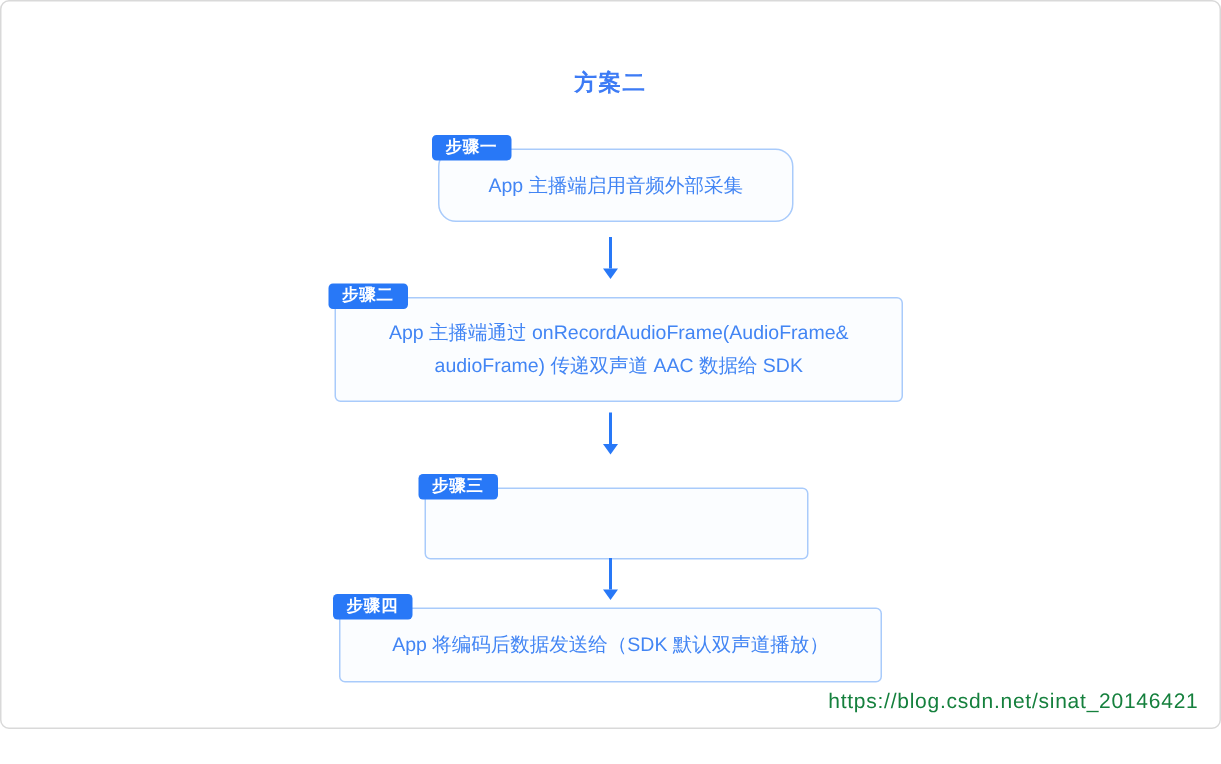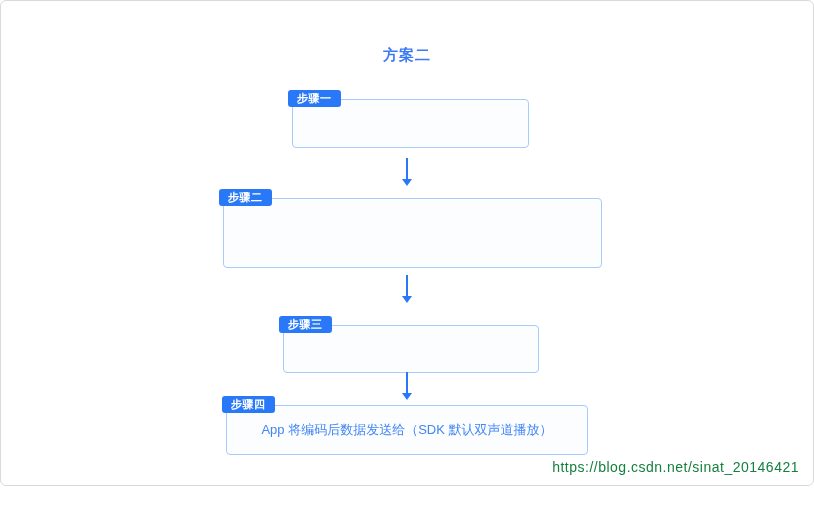--- a/index.html
+++ b/index.html
@@ -52,21 +52,21 @@
     line-height: 17px;
     padding: 0 9px;
     background: #2878f7;
     color: #ffffff;
     font-size: 11px;
     font-weight: bold;
     border-radius: 3px;
     letter-spacing: 0.5px;
     white-space: nowrap;
   }
-  .box1 { left: 291px; top: 98px;  width: 237px; height: 49px; }
+  .box1 { left: 291px; top: 98px;  width: 237px; height: 49px; border-radius: 12px; }
   .box2 { left: 222px; top: 197px; width: 379px; height: 70px; }
   .box3 { left: 282px; top: 324px; width: 256px; height: 48px; font-family: Liberation Serif, serif; }
   .box4 { left: 225px; top: 404px; width: 362px; height: 50px; }
   .arrow {
     position: absolute;
     width: 2px;
     background: #2878f7;
   }
   .arrow::after {
     content: "";
@@ -94,26 +94,28 @@
 </style>
 </head>
 <body>
 
 <div class="frame">
 
   <div class="title">方案二</div>
 
   <div class="step-box box1">
     <span class="step-tag">步骤一</span>
+    <span class="step-text">App 主播端启用音频外部采集</span>
   </div>
 
   <div class="arrow arrow1"></div>
 
   <div class="step-box box2">
     <span class="step-tag">步骤二</span>
+    <span class="step-text">App 主播端通过 onRecordAudioFrame(AudioFrame&amp; audioFrame) 传递双声道 AAC 数据给 SDK</span>
   </div>
 
   <div class="arrow arrow2"></div>
 
   <div class="step-box box3">
     <span class="step-tag">步骤三</span>
   </div>
 
   <div class="arrow arrow3"></div>
 

